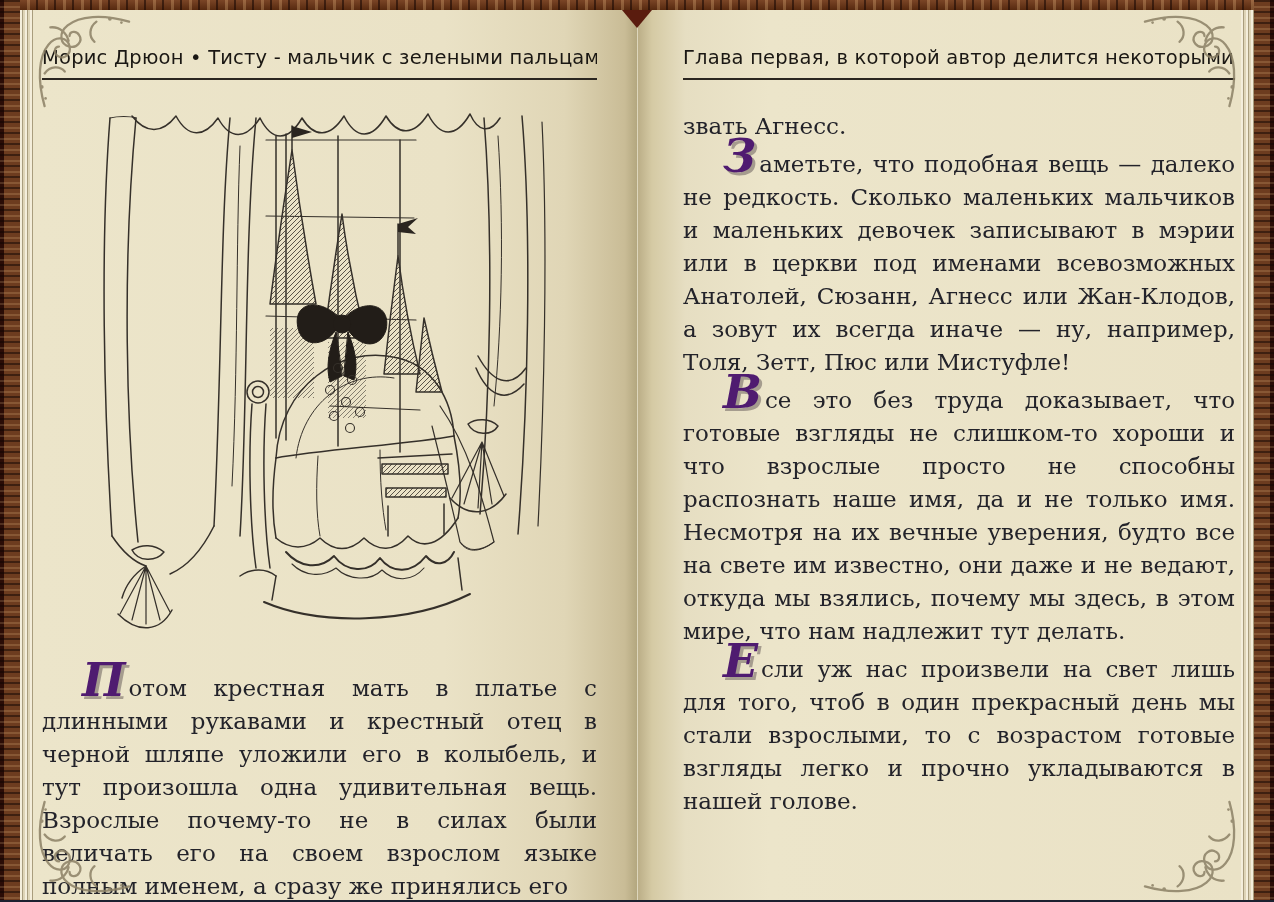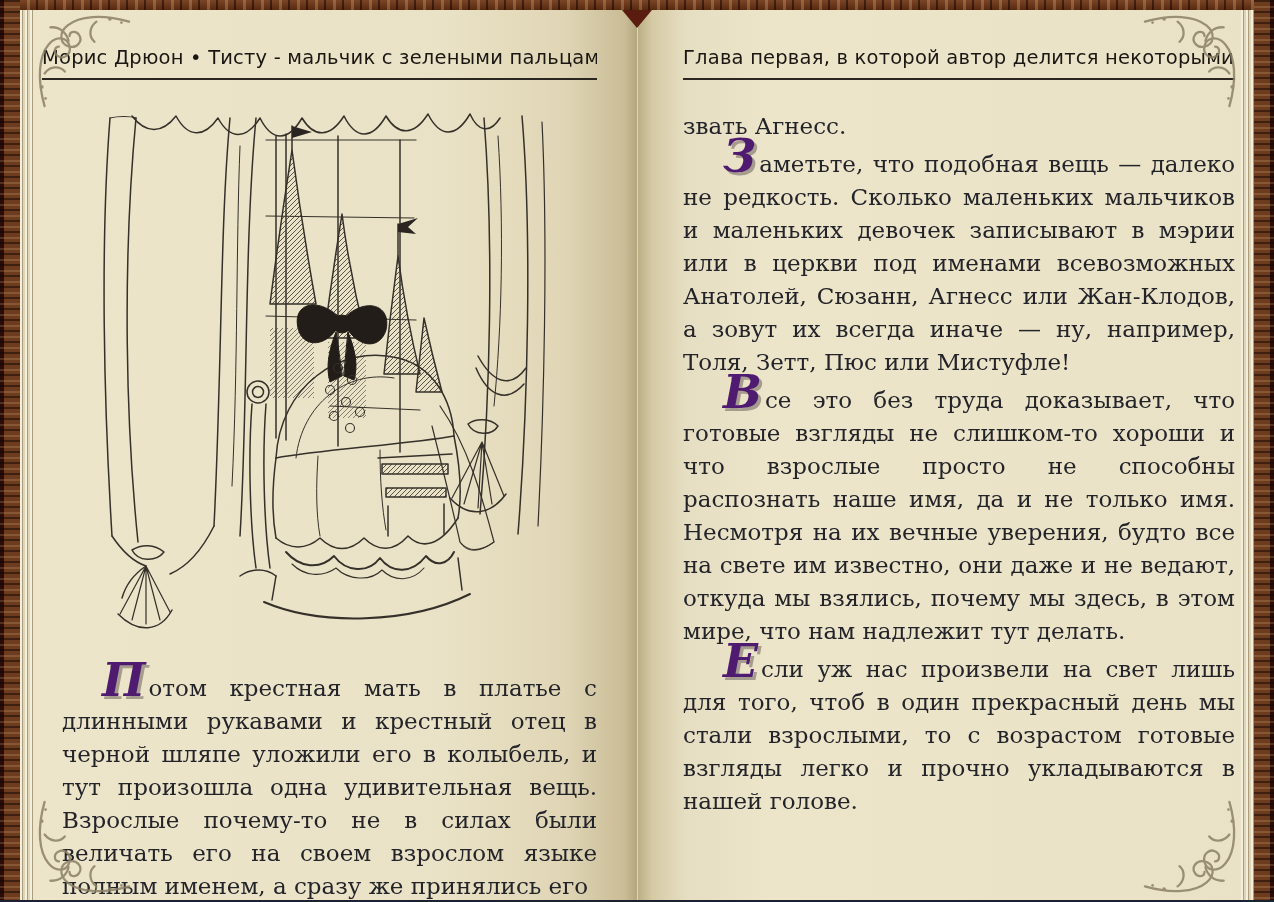--- a/index.html
+++ b/index.html
@@ -69,21 +69,21 @@
   }
 
   
   .para{
     margin:0 0 5px 0;
     font-size:23px;line-height:33px;color:#23232a;
     text-align:justify;text-indent:40px;
   }
   .para.continuation{text-indent:0;}
   .page-right .para.first{margin-top:30px;}
-  .page-left  .para.first{margin-top:10px;margin-left:20px;}
+  .page-left  .para.first{margin-top:10px;}
   .dropcap{
     font-family:"DejaVu Serif", serif;
     font-style:italic;font-weight:bold;
     font-size:46px;line-height:10px;
     color:#4f1b70;
     text-shadow:3px 3px 0 #a59c8e;
     letter-spacing:3px;
   }
 
   

